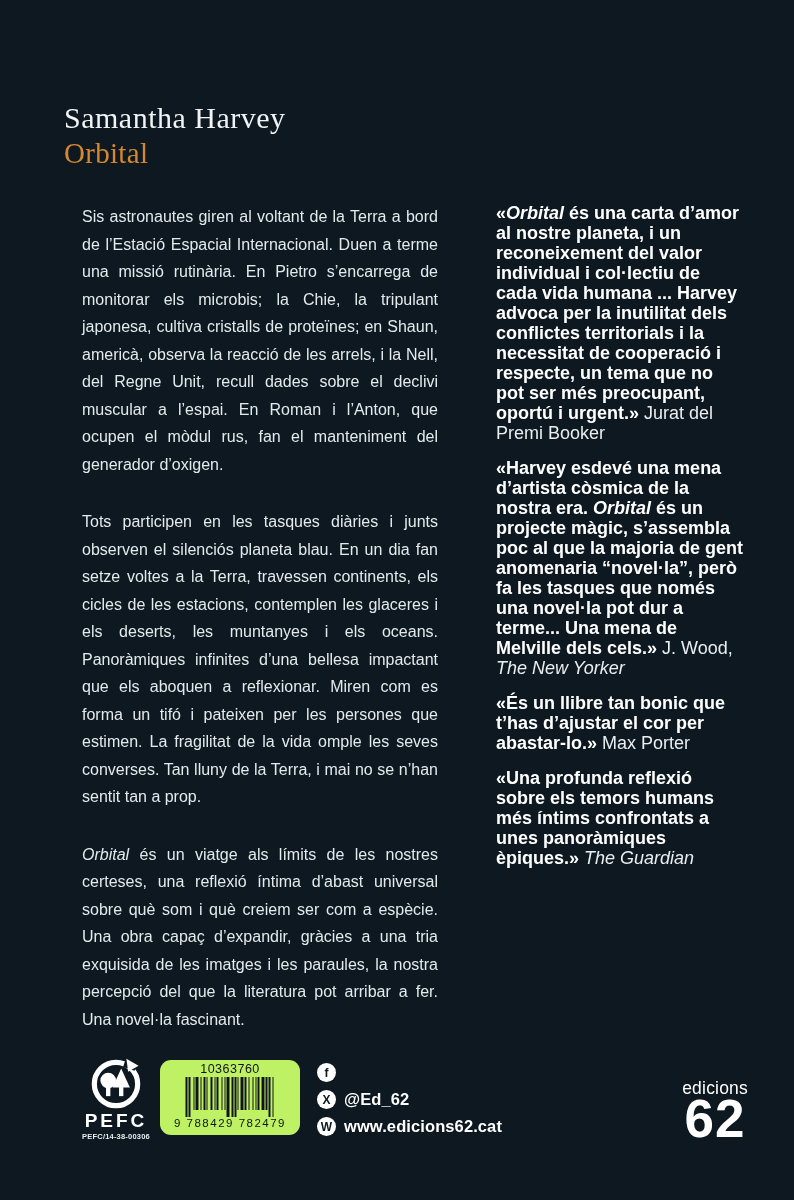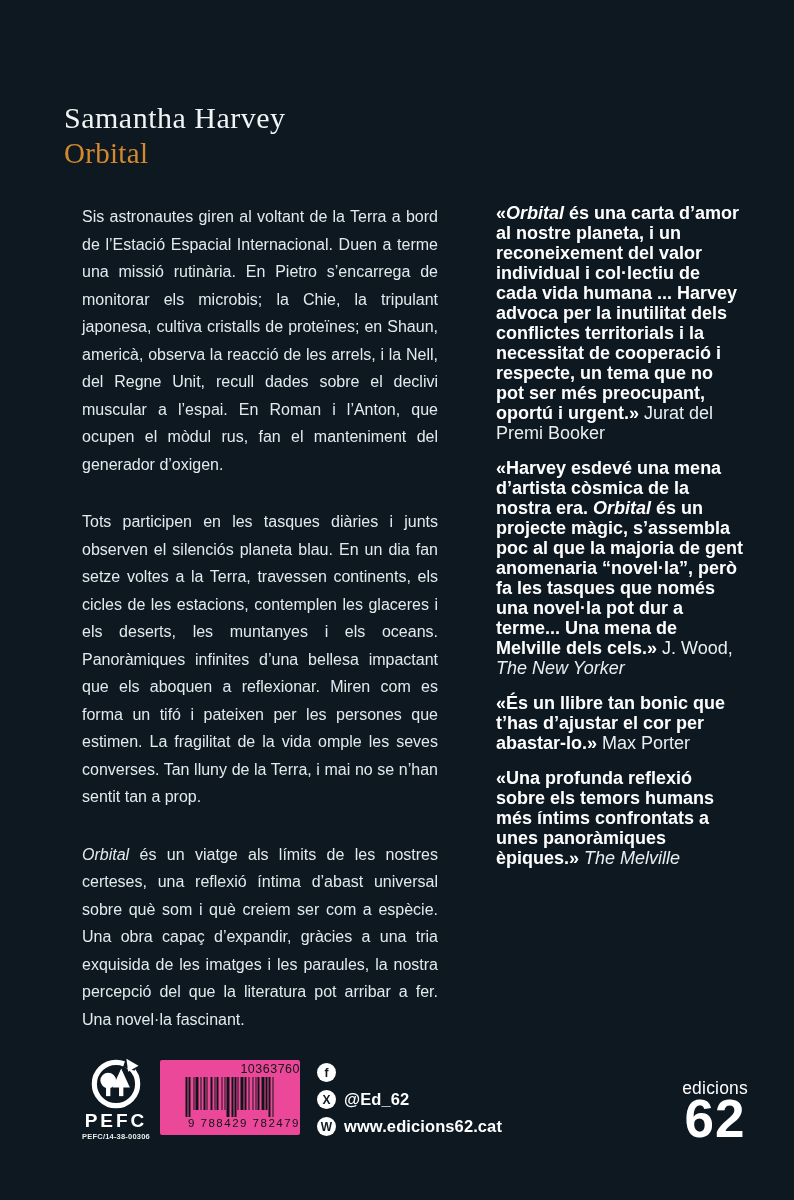--- a/index.html
+++ b/index.html
@@ -45,21 +45,21 @@
   
   .footer{position:absolute;left:0;top:1056px;width:794px;height:100px;}
 
   .pefc{position:absolute;left:74px;top:2px;width:84px;text-align:center;color:#fff;}
   .pefc-mark{display:block;margin:0 auto;}
   .pefc-word{font-size:19px;font-weight:bold;letter-spacing:3px;line-height:18px;margin-top:2px;}
   .pefc-cert{font-size:7.5px;font-weight:bold;letter-spacing:.2px;margin-top:2px;color:#e8edee;}
 
   .barcode{
     position:absolute;left:160px;top:4px;width:140px;height:75px;
-    background:#ec4899;border-radius:2px;text-align:right;color:#101418;
+    background:#bef264;border-radius:11px;text-align:center;color:#101418;
     padding-top:2px;box-sizing:border-box;
   }
   .bc-top{font-size:12.5px;line-height:14px;letter-spacing:.5px;}
   .bc-bars{display:block;margin:1px auto 0 auto;}
   .bc-digits{font-size:11.5px;line-height:12px;letter-spacing:1.5px;margin-top:0px;}
 
   .social{position:absolute;left:317px;top:7px;display:flex;flex-direction:column;gap:8px;}
   .social-item{display:flex;align-items:center;gap:8px;}
   .social-icon{
     width:19px;height:19px;border-radius:50%;background:#ffffff;color:#0d1821;
@@ -85,21 +85,21 @@
   <div class="columns">
     <section class="syn-col">
       <p><span>Sis astronautes giren al voltant de la Terra a bord de l’Estació Espacial Internacional. Duen a terme una missió rutinària. En Pietro s’encarrega de monitorar els microbis; la Chie, la tripulant japonesa, cultiva cristalls de proteïnes; en Shaun, americà, observa la reacció de les arrels, i la Nell, del Regne Unit, recull dades sobre el declivi muscular a l’espai. En Roman i l’Anton, que ocupen el mòdul rus, fan el manteniment del generador d’oxigen.</span></p>
       <p><span>Tots participen en les tasques diàries i junts observen el silenciós planeta blau. En un dia fan setze voltes a la Terra, travessen continents, els cicles de les estacions, contemplen les glaceres i els deserts, les muntanyes i els oceans. Panoràmiques infinites d’una bellesa impactant que els aboquen a reflexionar. Miren com es forma un tifó i pateixen per les persones que estimen. La fragilitat de la vida omple les seves converses. Tan lluny de la Terra, i mai no se n’han sentit tan a prop.</span></p>
       <p><span class="it">Orbital</span><span> és un viatge als límits de les nostres certeses, una reflexió íntima d’abast universal sobre què som i què creiem ser com a espècie. Una obra capaç d’expandir, gràcies a una tria exquisida de les imatges i les paraules, la nostra percepció del que la literatura pot arribar a fer. Una novel·la fascinant.</span></p>
     </section>
     <aside class="quote-col">
       <p><span>«</span><span class="it">Orbital</span><span> és una carta d’amor al nostre planeta, i un reconeixement del valor individual i col·lectiu de cada vida humana ... Harvey advoca per la inutilitat dels conflictes territorials i la necessitat de cooperació i respecte, un tema que no pot ser més preocupant, oportú i urgent.»</span><span class="rg"> Jurat del Premi Booker</span></p>
       <p><span>«Harvey esdevé una mena d’artista còsmica de la nostra era. </span><span class="it">Orbital</span><span> és un projecte màgic, s’assembla poc al que la majoria de gent anomenaria “novel·la”, però fa les tasques que només una novel·la pot dur a terme... Una mena de Melville dels cels.»</span><span class="rg"> J. Wood, </span><span class="it rg">The New Yorker</span></p>
       <p><span>«És un llibre tan bonic que t’has d’ajustar el cor per abastar-lo.»</span><span class="rg"> Max Porter</span></p>
-      <p><span>«Una profunda reflexió sobre els temors humans més íntims confrontats a unes panoràmiques èpiques.»</span><span class="rg"> </span><span class="it rg">The Melville</span></p>
+      <p><span>«Una profunda reflexió sobre els temors humans més íntims confrontats a unes panoràmiques èpiques.»</span><span class="rg"> </span><span class="it rg">The Guardian</span></p>
     </aside>
   </div>
 
   <div class="footer">
 
     <div class="pefc">
       <svg class="pefc-mark" width="52" height="52" viewBox="0 0 60 60">
 
         <circle cx="30" cy="30" r="25" fill="none" stroke="#ffffff" stroke-width="6"></circle>
         <rect x="40" y="0" width="14" height="13" fill="#0d1821" transform="rotate(18 47 6)"></rect>

